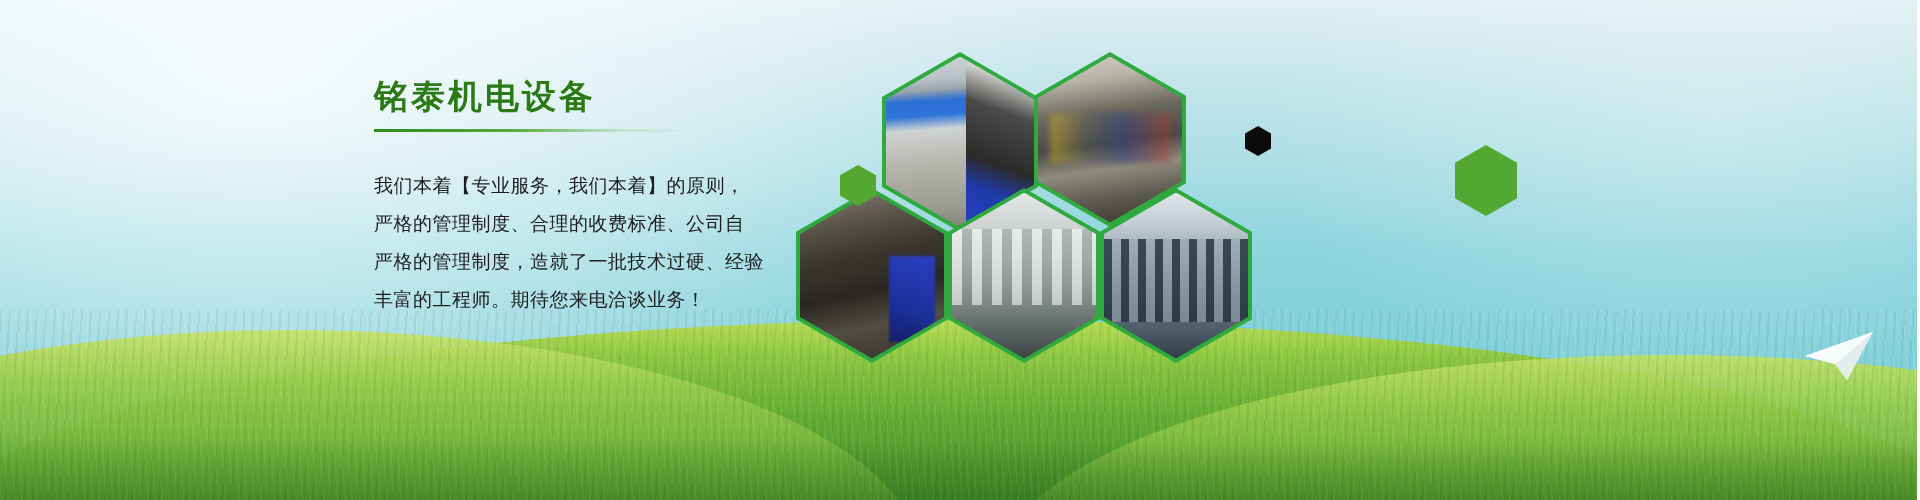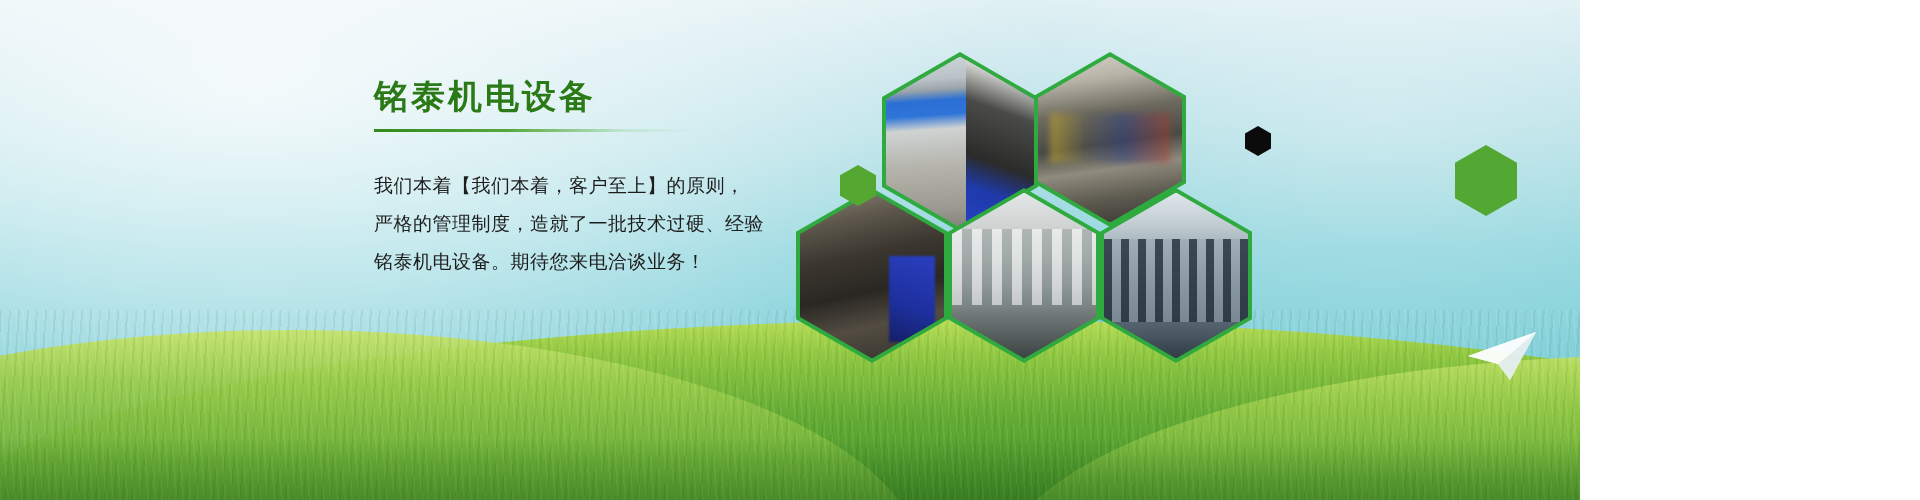--- a/index.html
+++ b/index.html
@@ -5,21 +5,21 @@
   * { margin:0; padding:0; box-sizing:border-box; }
   html,body { width:1920px; height:500px; overflow:hidden; }
   body {
     font-family:"Liberation Sans","DejaVu Sans",sans-serif;
     background:#ffffff;
   }
 
   
   .banner {
     position:relative;
-    width:1580px; height:500px;
+    width:1917px; height:500px;
     overflow:hidden;
     background:linear-gradient(to bottom,
         #dff0f3 0%,
         #cfe9ef 10%,
         #b3e0e6 28%,
         #8ed5dd 50%,
         #7ecfd8 72%,
         #79cdd6 100%);
   }
   
@@ -212,23 +212,24 @@
     <div class="grass-texture"></div>
     <div class="grass-shadowline"></div>
   </div>
 
   <div class="text-block">
     <div class="headline">铭泰机电设备</div>
 
     <div class="headline-rule"></div>
 
     <div class="paragraph">
-      <span class="pline">我们本着【我们本着，客户至上】的原则，</span>
+      <span class="pline">我们本着【专业服务，我们本着】的原则，</span>
+      <span class="pline">严格的管理制度、合理的收费标准、公司自</span>
       <span class="pline">严格的管理制度，造就了一批技术过硬、经验</span>
-      <span class="pline">铭泰机电设备。期待您来电洽谈业务！</span>
+      <span class="pline">丰富的工程师。期待您来电洽谈业务！</span>
     </div>
   </div>
 
   <div class="hex-cluster">
 
     <div class="hex wide hex-a">
       <div class="inner">
         <div class="photo p1"></div>
       </div>
     </div>

